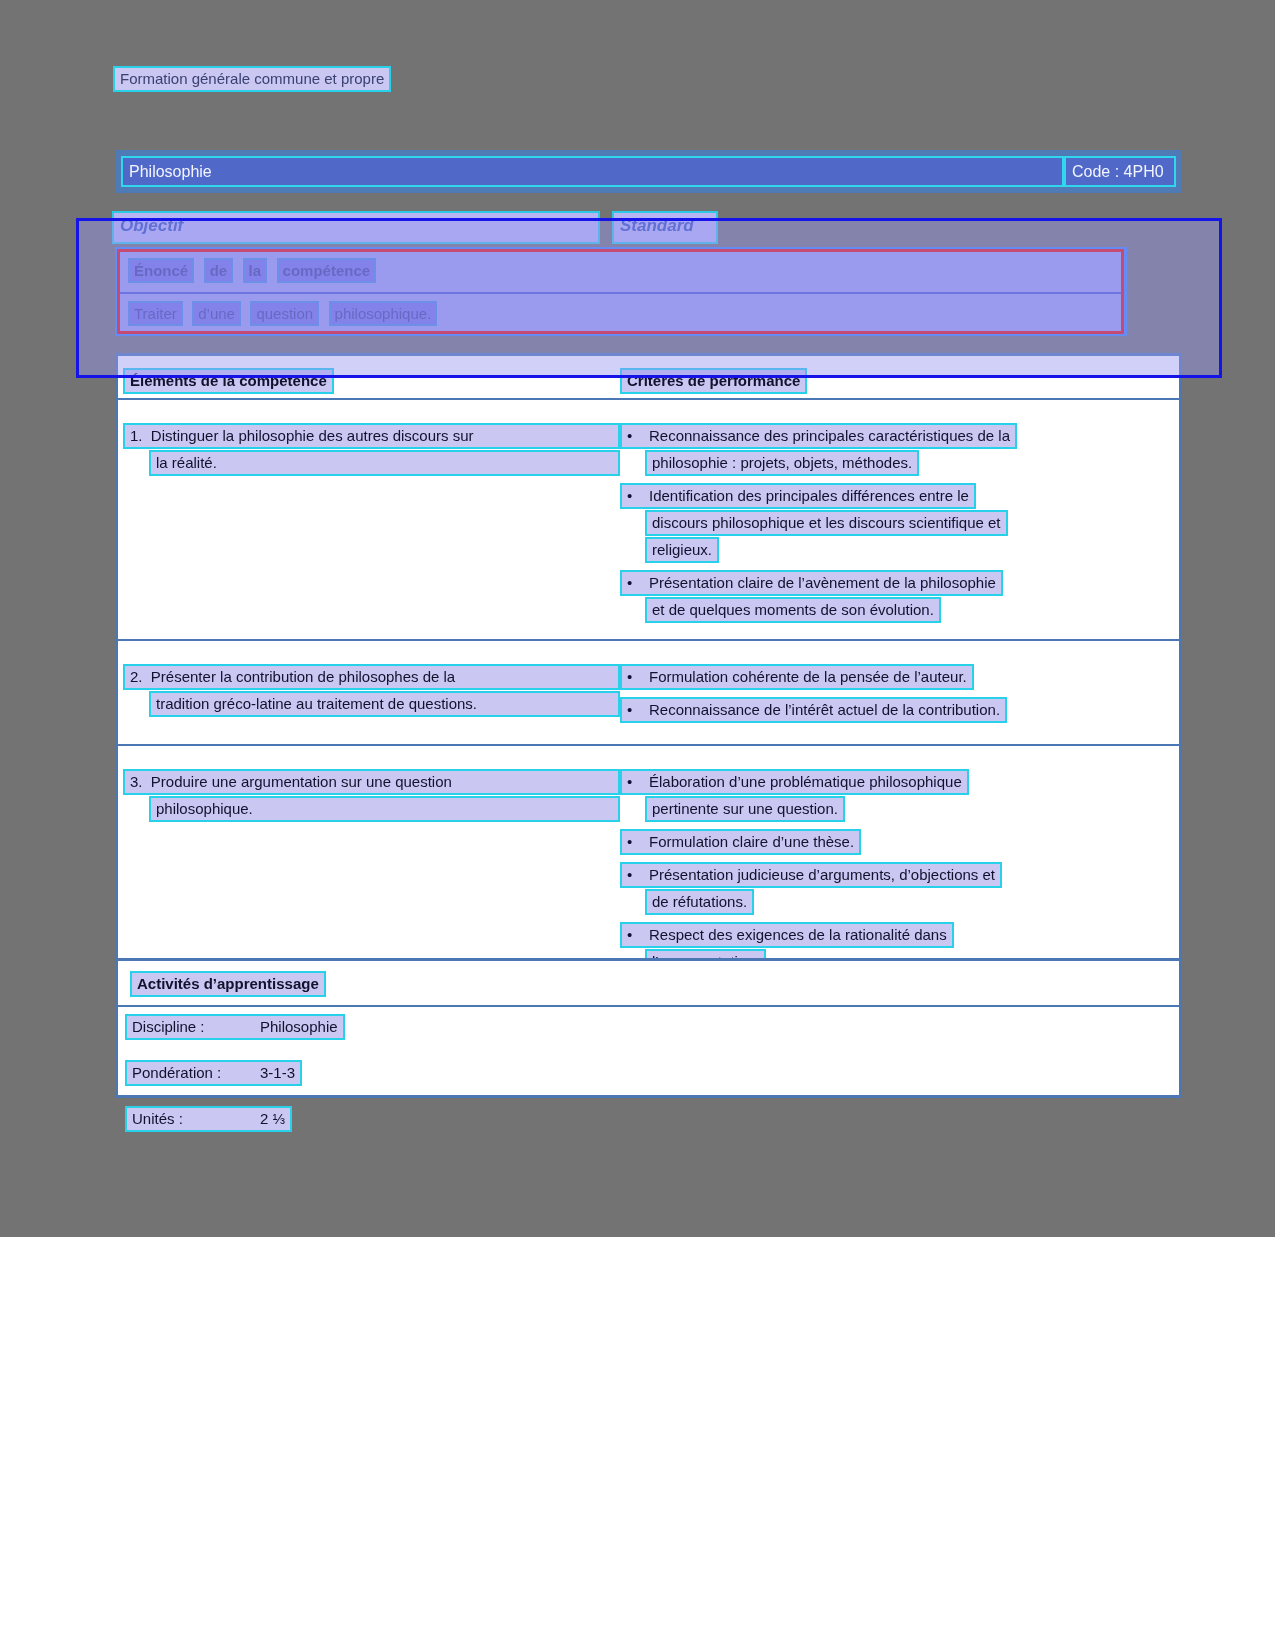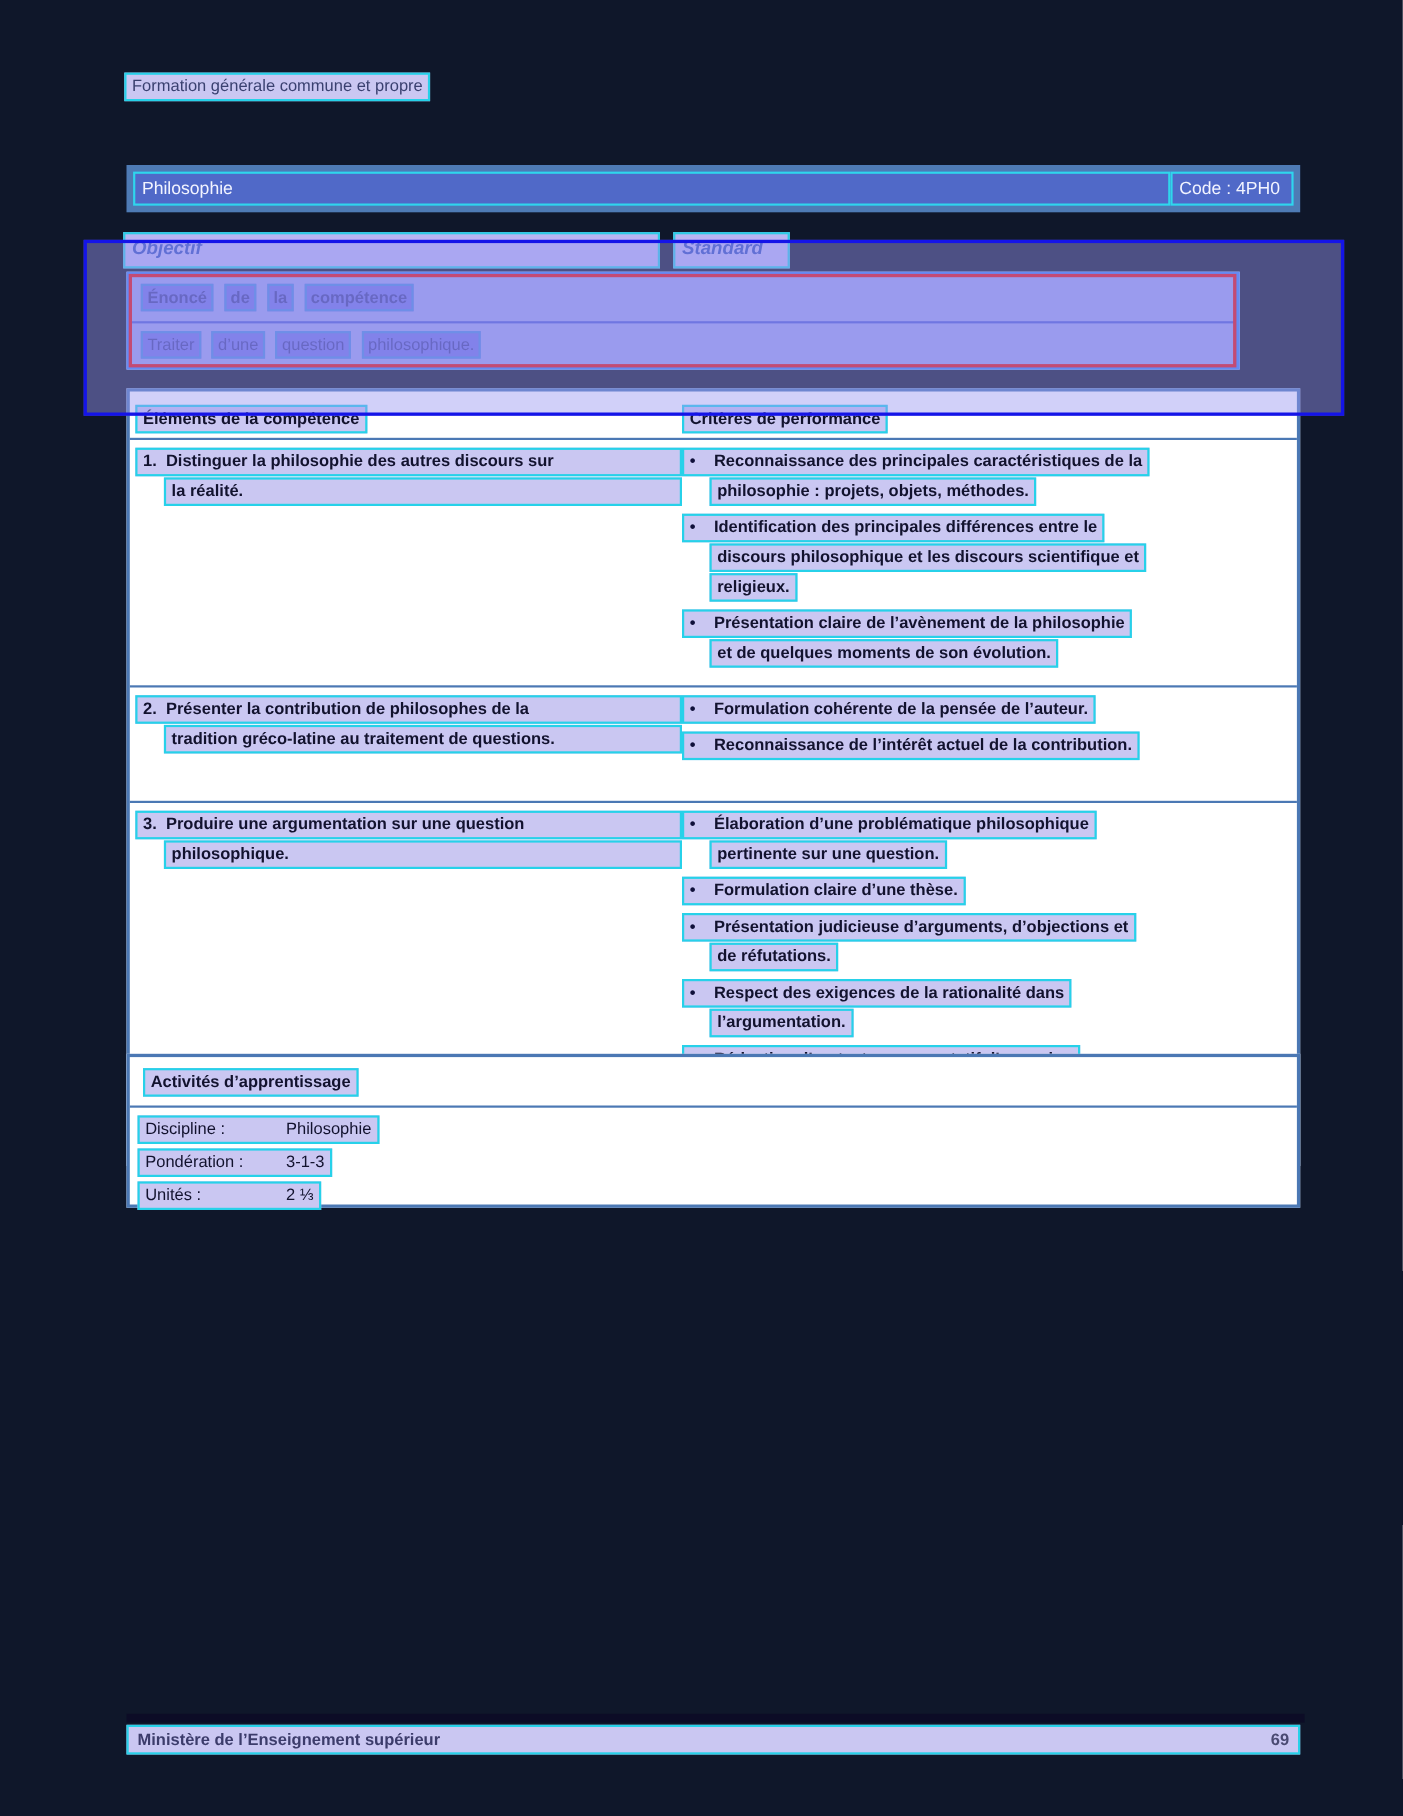--- a/index.html
+++ b/index.html
@@ -1,17 +1,17 @@
 <!DOCTYPE html>
 <html><head>
 <meta charset="utf-8">
 <style>
   * { margin:0; padding:0; box-sizing:border-box; }
   body { background:#ffffff; font-family:"Liberation Sans","DejaVu Sans",sans-serif; }
-  .page { position:relative; width:1275px; height:1651px; background:#0f172a; overflow:hidden; color:#12122e; }
+  .page { position:relative; width:1275px; height:1237px; background:#737373; overflow:hidden; color:#12122e; }
 
   
   .chip { background:#cac7f2; border:2px solid #27d1e9; padding:1px 5px; font-size:15px; line-height:20px; color:#12122e; }
 
   
   .top-label { position:absolute; left:113px; top:66px; display:inline-block; color:#3a4170; }
 
   
   .title-bar { position:absolute; left:115px; top:150px; width:1067px; height:43px; background:#4e7bb5; display:flex; align-items:center; padding:0 6px; }
   .bar-chip { background:#5069c8; border:2px solid #2fd6ec; color:#f2f4ff; height:31px; line-height:27px; padding:0 6px; }
@@ -33,38 +33,38 @@
   
   .red-box { position:absolute; left:117px; top:249px; width:1007px; height:85px; border:3px solid #e60d0d; background:rgba(95,100,225,0.62); z-index:5; pointer-events:none; }
   .overlay { position:absolute; left:76px; top:218px; width:1146px; height:160px; border:3px solid #1414e8; background:rgba(152,150,242,0.45); z-index:6; pointer-events:none; }
 
   
   .comp-table { position:absolute; left:115px; top:353px; width:1067px; border:3px solid #4b78b4; border-bottom:8px solid #4b78b4; background:#ffffff; }
   .t-grid { display:grid; grid-template-columns:497px 1fr; }
   .thead { height:44px; border-bottom:2px solid #4b78b4; }
   .thead .cell { padding-top:12px; }
   .th-chip { display:inline-block; font-weight:bold; margin-left:5px; }
-  .trow { border-bottom:2px solid #4b78b4; padding:7px 5px 9px 5px;font-weight:bold; }
+  .trow { border-bottom:2px solid #4b78b4; padding:23px 5px 9px 5px; }
   .trow.last { border-bottom:none; }
   .trow.r1 { min-height:178px; }
   .trow.r2 { min-height:105px; }
   .trow.r3 { min-height:251px; }
   .el-line { display:block; margin-bottom:1px; line-height:20px; }
   .el-line.indent { margin-left:26px; }
   .crit-group { margin-bottom:7px; }
   .cr-line { display:block; width:fit-content; max-width:560px; margin-bottom:1px; line-height:20px; }
   .cr-line.cont { margin-left:25px; }
   .bullet { display:inline-block; width:22px; color:#10103a; }
 
   
   .activites { position:absolute; left:115px; top:958px; width:1067px; height:140px; border:3px solid #4b78b4; background:#ffffff; }
   .act-head-row { padding:10px 0 0 7px; height:44px; }
   .act-divider { height:2px; background:#4b78b4; width:100%; }
   .act-rows { padding:7px 0 0 7px; }
-  .act-chip { display:block; width:fit-content; margin-bottom:4px; }
+  .act-chip { display:block; width:fit-content; margin-bottom:20px; }
   .act-label { display:inline-block; min-width:128px; }
 
   
   .footer-rule { position:absolute; left:115px; top:1558px; width:1071px; height:8px; background:#0c0c26; }
   .footer-row { position:absolute; left:115px; top:1568px; width:1067px; height:27px; display:flex; justify-content:space-between; align-items:center; padding:0 8px; }
   .footer-text { font-weight:bold; color:#3c3c6b; }
   .page-num { font-weight:bold; color:#4a4a72; }
 </style>
 </head>
 <body>

